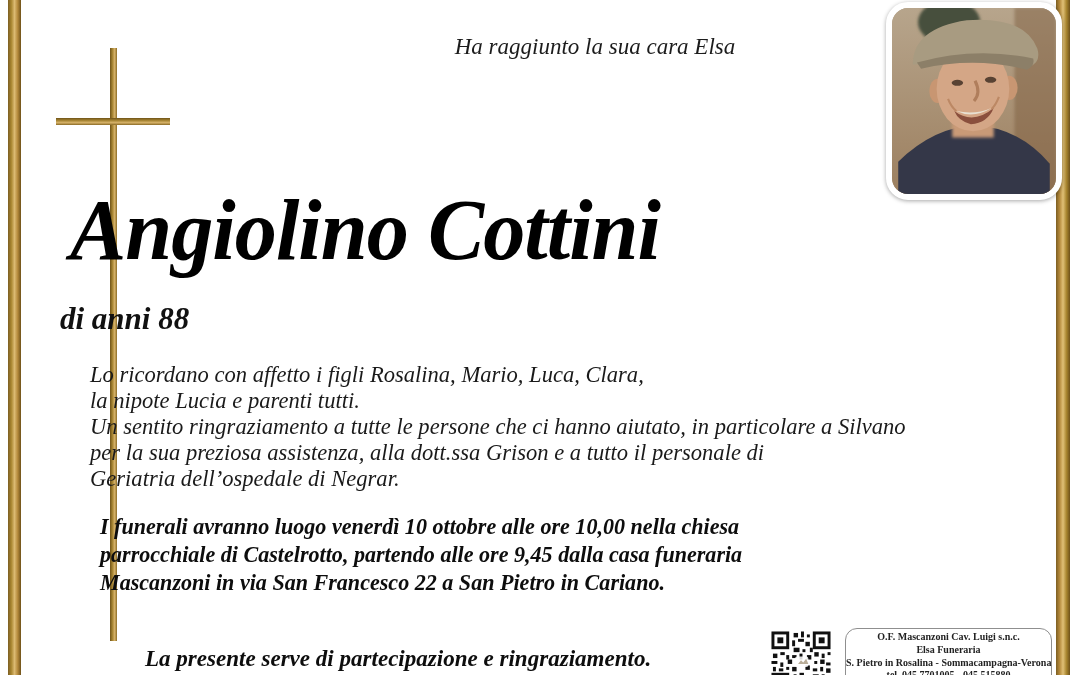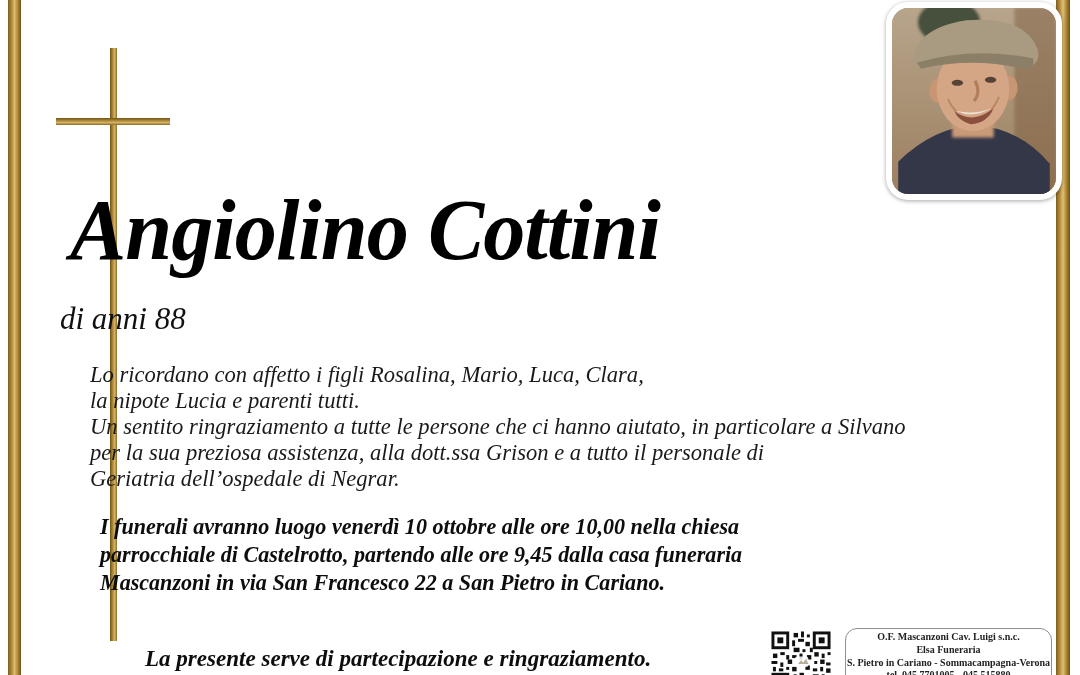--- a/index.html
+++ b/index.html
@@ -29,21 +29,21 @@
     border:6px solid #ffffff;border-radius:22px;overflow:hidden;
     box-shadow:0 1px 4px rgba(0,0,0,0.35);background:#b5a590;
   }
   .photo svg{display:block;width:100%;height:100%;}
   
   .content{position:absolute;left:60px;right:20px;top:185px;text-align:left;}
   .name{
     margin:0;font-weight:bold;font-style:italic;font-size:86px;line-height:1.05;
     letter-spacing:-1px;color:#000;transform:scaleX(0.98);transform-origin:50% 0;
   }
-  .age{margin-top:26px;font-weight:normal;font-style:italic;font-size:31px;color:#111;}
+  .age{margin-top:26px;font-weight:bold;font-style:italic;font-size:31px;color:#111;}
   .remembrance{
     margin-top:24px;font-style:italic;font-size:24px;line-height:26px;color:#1a1a1a;
     transform:scaleX(0.94);transform-origin:50% 0;
   }
   .funeral{
     margin-top:21px;font-weight:bold;font-style:italic;font-size:24px;line-height:28px;
     color:#0d0d0d;transform:scaleX(0.92);transform-origin:50% 0;
   }
   
   .closing{
@@ -67,20 +67,21 @@
 <div class="page">
 
   <div class="gold-strip left"></div>
   <div class="gold-strip right"></div>
 
   <div>
     <div class="cross-v"></div>
     <div class="cross-h"></div>
   </div>
 
+  <div class="opening">Ha raggiunto la sua cara Elsa</div>
 
   <div class="photo">
     <svg viewBox="0 0 158 184" preserveAspectRatio="none">
       <defs>
         <linearGradient id="bgG" x1="0" y1="0" x2="0" y2="1">
           <stop offset="0" stop-color="#b7a58c"></stop>
             <stop offset="1" stop-color="#9c7f5f"></stop>
         </linearGradient>
         <filter id="soft">
             <feGaussianBlur stdDeviation="1.6"></feGaussianBlur>
@@ -187,17 +188,17 @@
           <rect x="27" y="39" width="3" height="2"></rect>
       </g>
       <rect x="17" y="18" width="9" height="7" rx="1.5" fill="#ffffff" opacity="0.85"></rect>
       <path d="M19,23 l2,-2.5 1.5,1.5 2,-2.5 1.5,3.5 Z" fill="#b9ad98"></path>
     </svg>
   </div>
 
   <div class="info-box">
     <div>O.F. Mascanzoni Cav. Luigi s.n.c.</div>
     <div>Elsa Funeraria</div>
-    <div>S. Pietro in Cariano  - Sommacampagna-Verona</div>
+    <div>S. Pietro in Rosalina  - Sommacampagna-Verona</div>
     <div>tel. 045 7701005 - 045 515880</div>
   </div>
 
 </div>
 
 </body></html>

